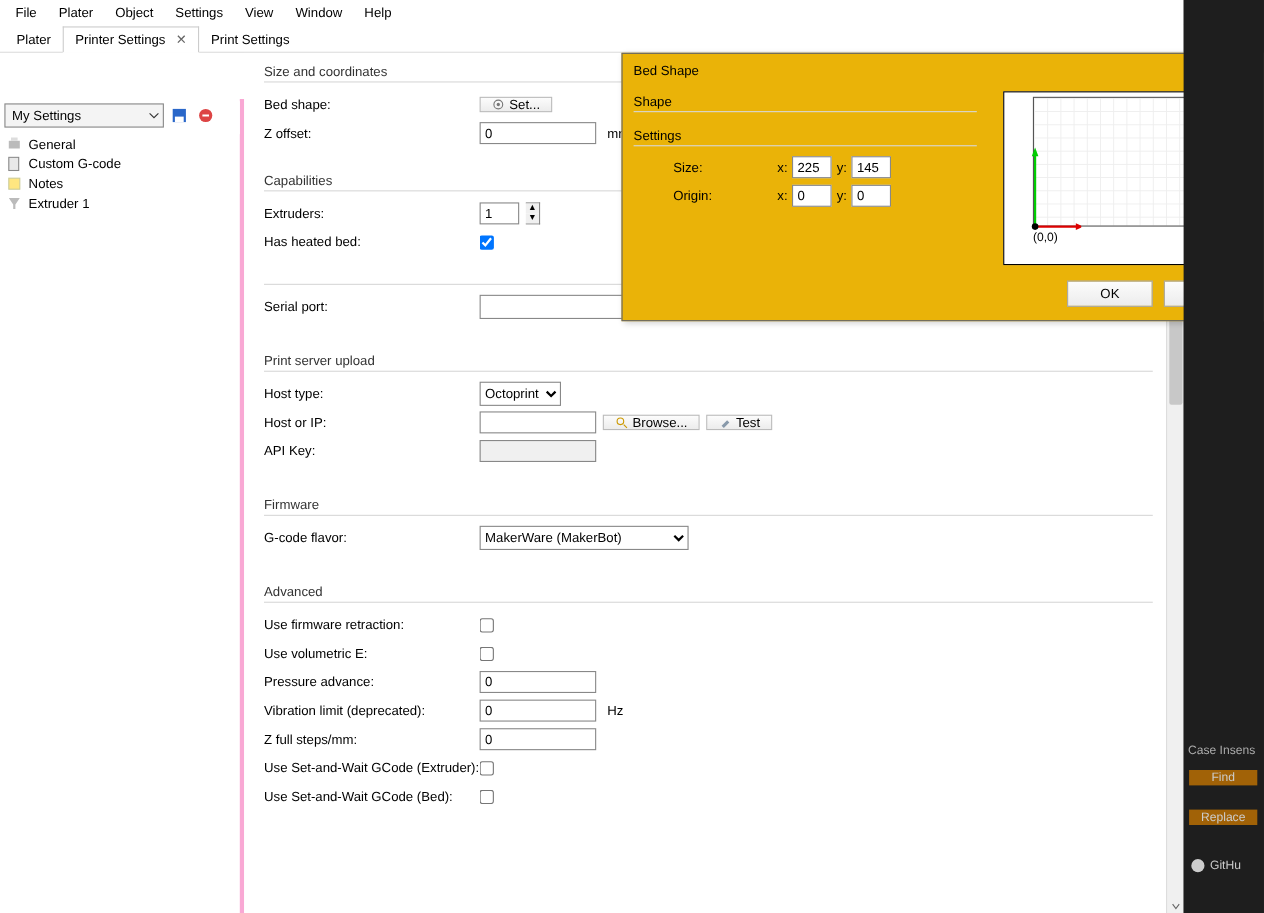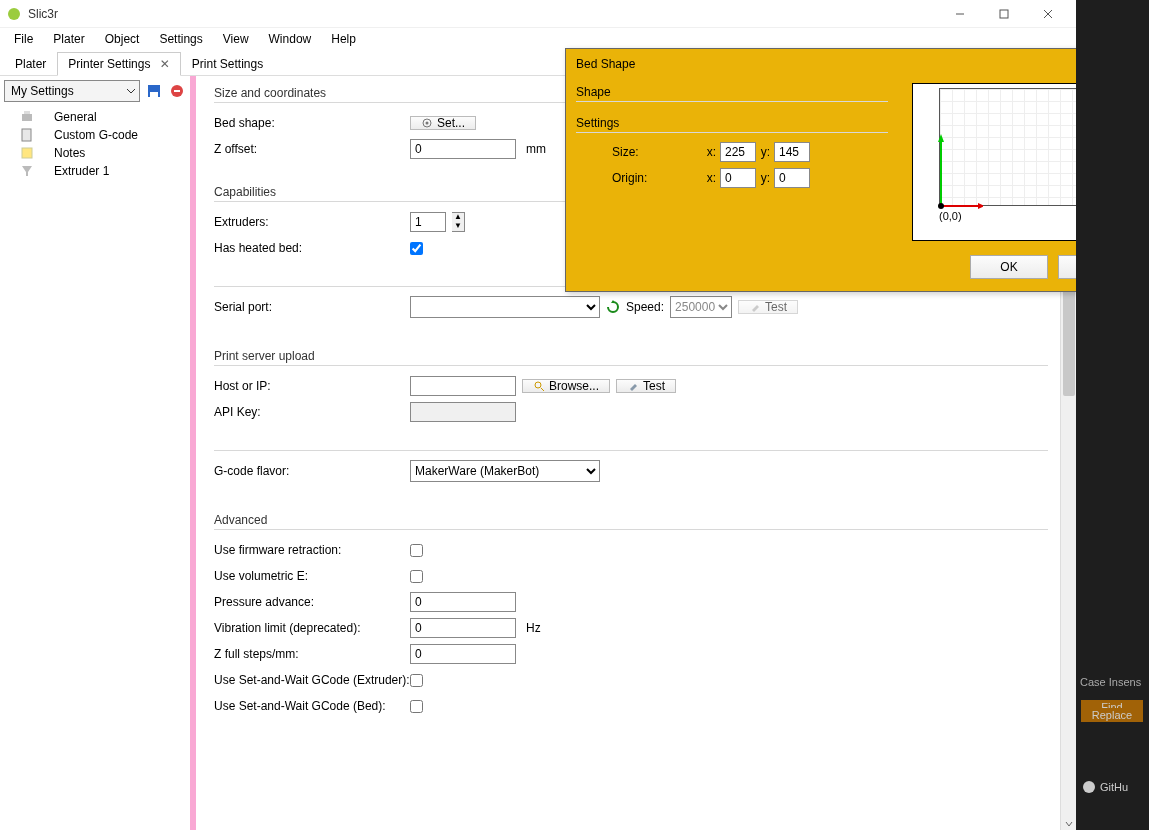--- a/index.html
+++ b/index.html
@@ -22,22 +22,22 @@
 .tab.active { border: 1px solid #ccc; border-bottom: 1px solid #fff; background: #fff; }
 .tab .close { margin-left: 6px; color: #666; }
 
 .toolbar-row { display: flex; align-items: center; padding: 4px; gap: 4px; border-bottom: 1px solid #ddd; background: #fff; }
 .preset-select { position: relative; width: 145px; }
 .preset-select .box { height: 22px; border: 1px solid #888; display: flex; align-items: center; padding: 0 18px 0 6px; background: #f4f4f4; }
 .preset-select .chev { position: absolute; right: 4px; top: 6px; }
 .icon-btn { width: 20px; height: 20px; display: flex; align-items: center; justify-content: center; }
 
 .workspace { flex: 1; display: flex; overflow: hidden; }
-.sidebar { width: 196px; border-right: 6px solid #f9a8d4; background: #fff; padding: 2px 0; }
-.side-item { padding: 2px 20px; display: flex; align-items: center; gap: 20px; cursor: default; height: 18px; }
+.sidebar { width: 222px; border-right: 4px solid #f9a8d4; background: #fff; padding: 2px 0; margin-top: 42px; }
+.side-item { padding: 2px 6px; display: flex; align-items: center; gap: 6px; cursor: default; height: 18px; }
 .side-item .ic { width: 14px; height: 14px; }
 
 .main { flex: 1; padding: 6px 12px 12px 18px; overflow: auto; background: #fff; }
 .section-title { font-size: 12px; color: #333; margin: 4px 0 2px 0; }
 .section-underline { border-bottom: 1px solid #d8d8d8; margin-bottom: 8px; }
 .row { display: flex; align-items: center; height: 24px; margin-bottom: 2px; }
 .row .lbl { width: 196px; font-size: 12px; }
 .row .ctl { display: flex; align-items: center; gap: 6px; }
 input.txt { height: 20px; border: 1px solid #888; padding: 0 4px; font-size: 12px; }
 .unit { margin-left: 4px; font-size: 12px; }
@@ -71,44 +71,20 @@
 .dlg-btn { width: 78px; height: 24px; border: 1px solid #aaa; background: linear-gradient(#fcfcfc,#ececec); display: flex; align-items: center; justify-content: center; font-size: 12px; }
 
 .bg-right-panel { position: absolute; top: 0; left: 1076px; width: 73px; height: 830px; background: #1e1e1e; color: #ccc; font-size: 11px; }
 .bg-right-panel .rb { position: absolute; left: 5px; width: 62px; height: 14px; background: #a16207; display: flex; align-items: center; justify-content: center; }
 </style>
 </head>
 <body>
 
 <div class="app-window">
 
-  <div class="titlebar">
-    <svg class="app-icon" viewBox="0 0 16 16">
-        <circle cx="8" cy="8" r="6" fill="#9bcc3e"></circle>
-      </svg>
-    <span class="title">Slic3r</span>
-    <div class="win-controls">
-      <div class="btn">
-          <svg width="10" height="10">
-            <line x1="1" y1="5" x2="9" y2="5" stroke-width="1"></line>
-          </svg>
-        </div>
-      <div class="btn">
-          <svg width="10" height="10">
-            <rect x="1" y="1" width="8" height="8" fill="none" stroke-width="1"></rect>
-          </svg>
-        </div>
-      <div class="btn">
-          <svg width="10" height="10">
-            <line x1="1" y1="1" x2="9" y2="9"></line>
-            <line x1="9" y1="1" x2="1" y2="9"></line>
-          </svg>
-        </div>
-    </div>
-  </div>
 
   <div class="menubar">
     <span>File</span>
     <span>Plater</span>
     <span>Object</span>
     <span>Settings</span>
     <span>View</span>
     <span>Window</span>
     <span>Help</span>
   </div>
@@ -236,20 +212,26 @@
                 <path d="M3 9 L8 4 L10 6 L5 11 Z" fill="#aaa"></path>
               </svg>
             <span>Test</span>
           </button>
         </span>
       </div>
 
       <div style="height:24px"></div>
       <div class="section-title">Print server upload</div>
       <div class="section-underline"></div>
+      <div class="row">
+        <span class="lbl">Host type:</span>
+        <span class="ctl">
+            <select class="sel" style="width:74px"><option>Octoprint</option></select>
+          </span>
+      </div>
       <div class="row">
         <span class="lbl">Host or IP:</span>
         <span class="ctl">
           <input class="txt" style="width: 106px;">
           <button class="btn-ctl">
             <svg width="12" height="12">
                 <circle cx="5" cy="5" r="3" fill="none" stroke="#c90"></circle>
                 <line x1="8" y1="8" x2="11" y2="11" stroke="#c90"></line>
               </svg>
             <span>Browse...</span>
@@ -263,20 +245,21 @@
         </span>
       </div>
       <div class="row">
         <span class="lbl">API Key:</span>
         <span class="ctl">
             <input class="txt" style="width: 106px; background: rgb(240, 240, 240);">
           </span>
       </div>
 
       <div style="height:24px"></div>
+      <div class="section-title">Firmware</div>
       <div class="section-underline"></div>
       <div class="row">
         <span class="lbl">G-code flavor:</span>
         <span class="ctl">
             <select class="sel" style="width:190px"><option>MakerWare (MakerBot)</option></select>
           </span>
       </div>
 
       <div style="height:24px"></div>
       <div class="section-title">Advanced</div>
@@ -390,21 +373,21 @@
         <span>Cancel</span>
       </div>
   </div>
 </div>
 
 <div class="bg-right-panel">
   <div style="position:absolute;top:676px;left:4px;color:#aaa">Case Insens</div>
   <div class="rb" style="top:700px">
       <span>Find</span>
     </div>
-  <div class="rb" style="top:708px">
+  <div class="rb" style="top:736px">
       <span>Replace</span>
     </div>
   <div style="position:absolute;top:780px;left:6px;display:flex;align-items:center;gap:4px">
     <svg width="14" height="14">
         <circle cx="7" cy="7" r="6" fill="#ccc"></circle>
       </svg>
     <span>GitHu</span>
   </div>
 </div>
 

